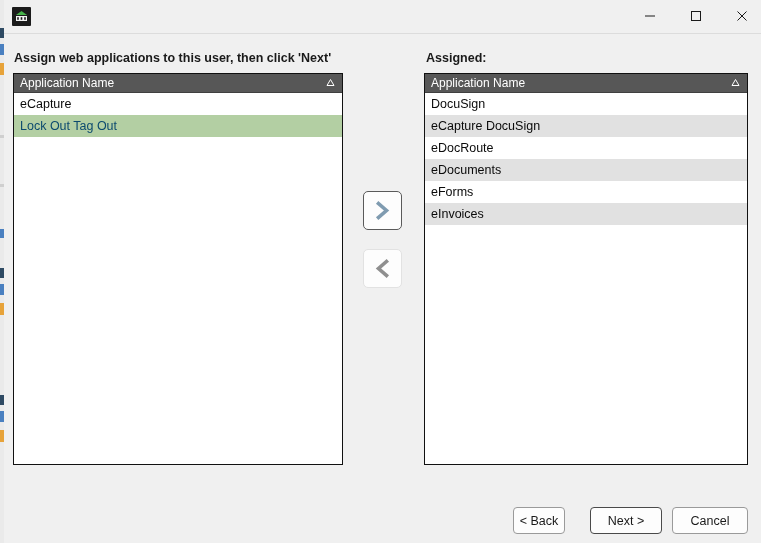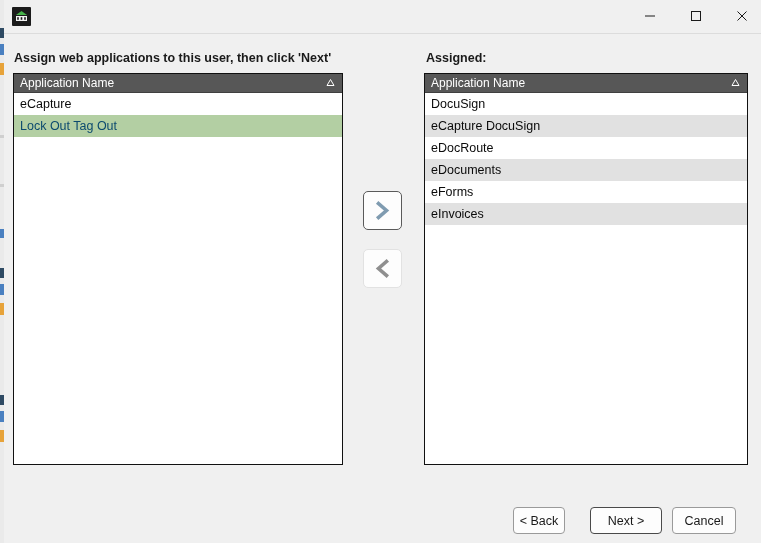--- a/index.html
+++ b/index.html
@@ -167,21 +167,21 @@
     font-family: "Liberation Sans", sans-serif;
     font-size: 12.5px;
     color: #1a1a1a;
     padding: 0;
     display: flex;
     align-items: center;
     justify-content: center;
   }
   .btn-back   { left: 513px; width: 52px; }
   .btn-next   { left: 590px; width: 72px; border-color: #4a4a4a; }
-  .btn-cancel { left: 672px; width: 64px; }
+  .btn-cancel { left: 672px; width: 76px; }
 </style>
 </head>
 <body>
 
 <div id="app">
 
   <div class="bg-sliver">
       <span style="background: rgb(234, 234, 234); height: 28px;"></span>
       <span style="background: rgb(46, 74, 99); height: 10px;"></span>
       <span style="background: rgb(234, 234, 234); height: 6px;"></span>

